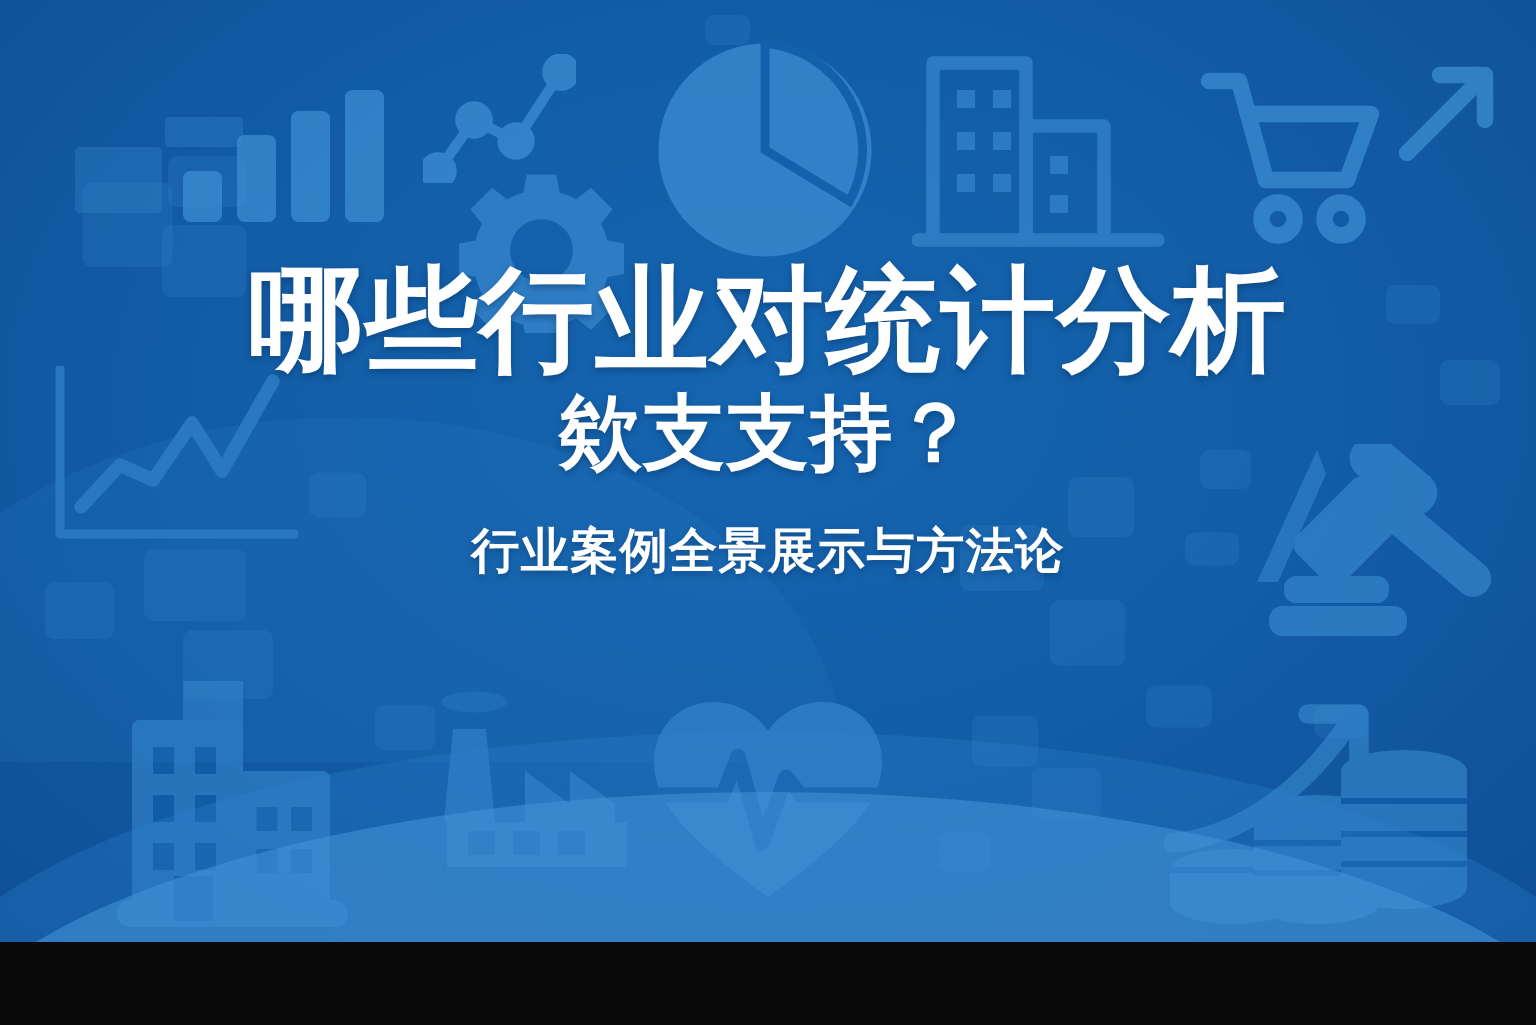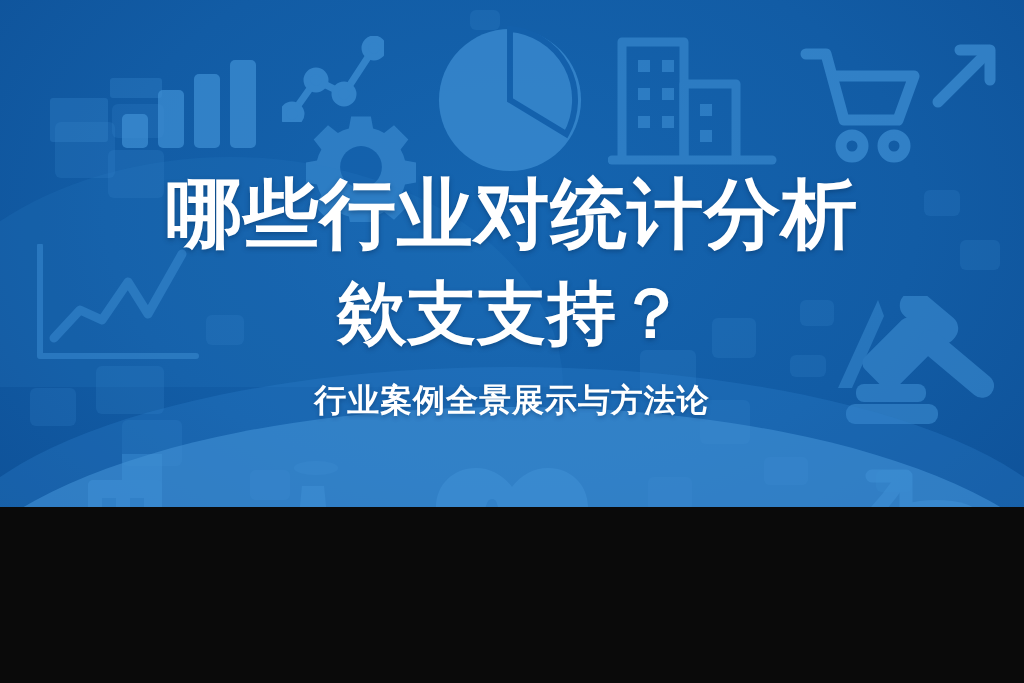--- a/index.html
+++ b/index.html
@@ -3,21 +3,21 @@
 <meta charset="utf-8">
 <style>
   html, body {
     margin: 0;
     padding: 0;
     background: #0a0a0a;
   }
   #poster {
     position: relative;
     width: 1024px;
-    height: 507px;
+    height: 628px;
     overflow: hidden;
     font-family: "Liberation Sans", "DejaVu Sans", sans-serif;
     background:
       radial-gradient(ellipse 900px 620px at 50% 42%, #1565b0 0%, #125ca5 45%, #0e5198 78%, #0b4a8e 100%);
   }
 
   
   .bg-layer {
     position: absolute;
     inset: 0;
@@ -77,21 +77,21 @@
   }
   .title-line {
     color: #ffffff;
     font-weight: 700;
     letter-spacing: .012em;
     line-height: 1.10;
     text-shadow: 0 2px 5px rgba(3, 38, 77, .40);
     white-space: nowrap;
   }
   .title-line.l1 { font-size: 76px; }
-  .title-line.l2 { font-size: 69px; margin-top: 20px; }
+  .title-line.l2 { font-size: 55px; margin-top: 2px; }
 
   .subtitle {
     margin-top: 30px;
     color: #ffffff;
     font-size: 32px;
     font-weight: 700;
     letter-spacing: .03em;
     line-height: 1.2;
     text-shadow: 0 2px 4px rgba(3, 38, 77, .35);
     white-space: nowrap;

